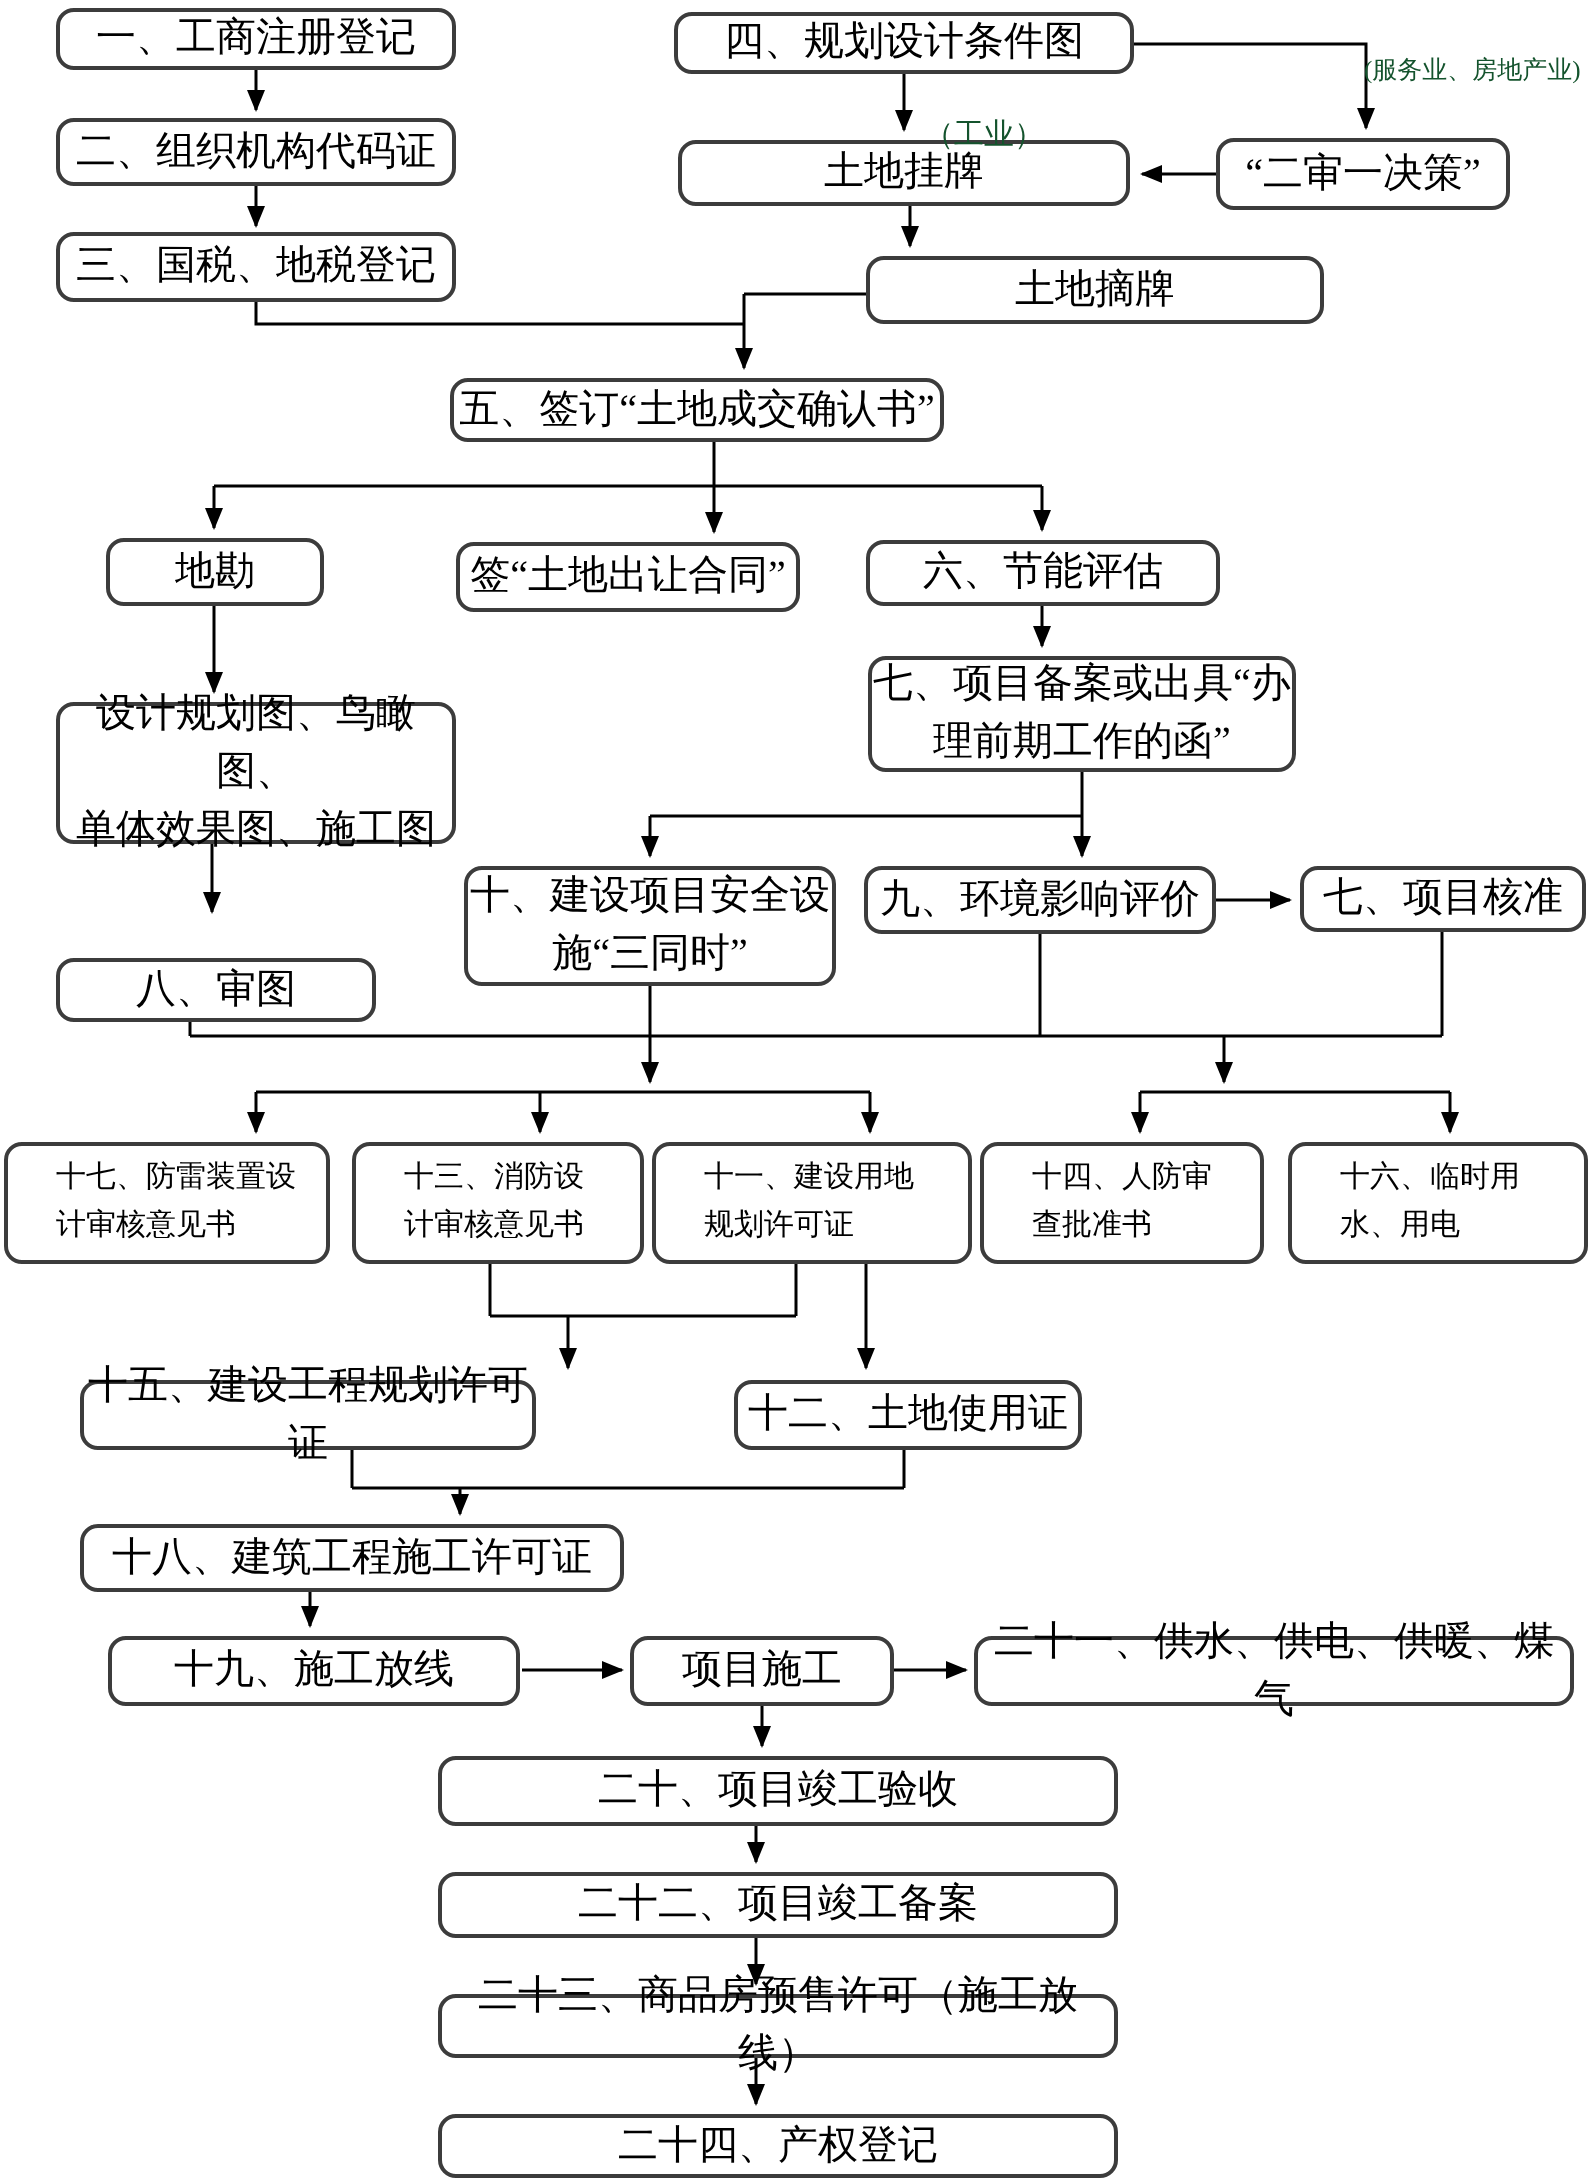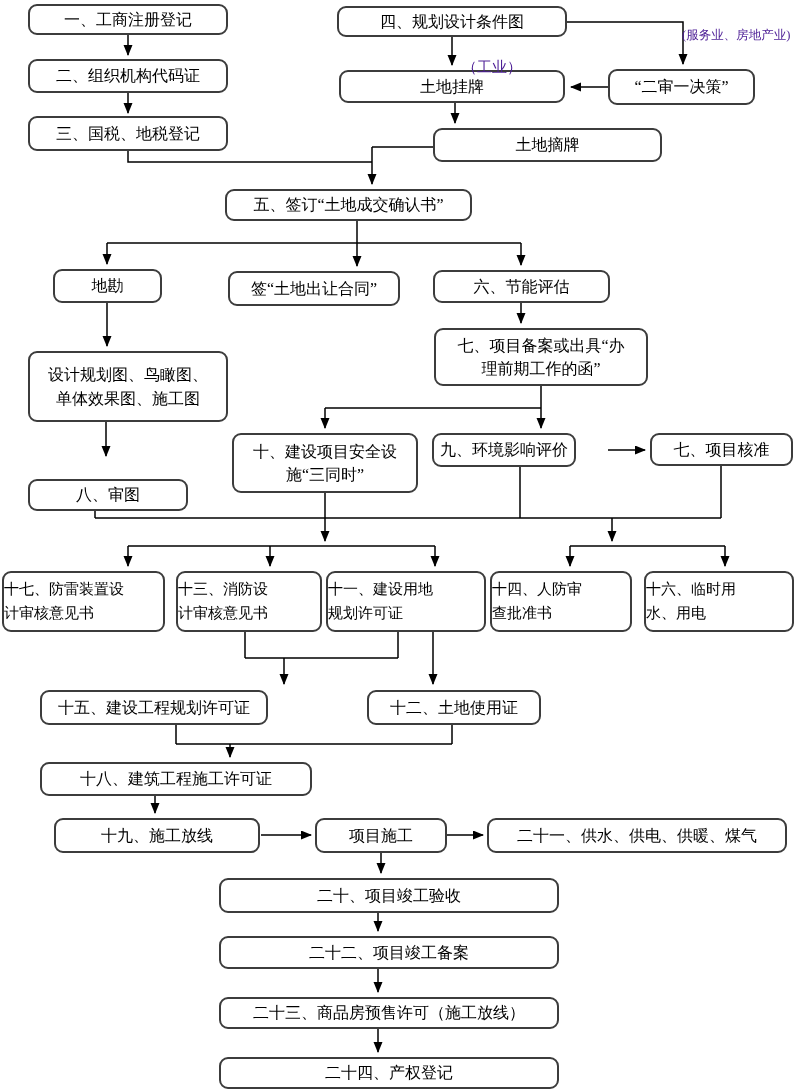--- a/index.html
+++ b/index.html
@@ -14,31 +14,31 @@
   .node{
     position:absolute;
     box-sizing:border-box;
     background:#fff;
     border:2px solid #3c3c3c;
     border-radius:9px;
     display:flex;
     align-items:center;
     justify-content:center;
     text-align:center;
-    font-size:16px;
+    font-size:20px;
     line-height:1.45;
     color:#000;
     white-space:pre-line;
     z-index:2;
   }
   .node.small{font-size:15px;line-height:1.55;}
-  .node.leftal{justify-content:flex-start;text-align:left;padding-left:0;}
+  .node.leftal{justify-content:flex-start;text-align:left;padding-left:24px;}
   .ann{
     position:absolute;
-    color:#4c1d95;
+    color:#14532d;
     z-index:2;
     white-space:nowrap;
   }
   #ann-industry{font-size:15px;margin-top:17px;}
   #ann-service{font-size:12.5px;}
 </style>
 </head>
 <body>
 
 <div id="canvas">
@@ -113,21 +113,21 @@
   <div class="node" style="left:53px;top:269px;width:109px;height:34px">地勘</div>
   <div class="node" style="left:228px;top:271px;width:172px;height:35px">签“土地出让合同”</div>
   <div class="node" style="left:433px;top:270px;width:177px;height:33px">六、节能评估</div>
   <div class="node" style="left:434px;top:328px;width:214px;height:58px">七、项目备案或出具“办
 理前期工作的函”</div>
   <div class="node" style="left:28px;top:351px;width:200px;height:71px">设计规划图、鸟瞰图、
 单体效果图、施工图</div>
   <div class="node" style="left:28px;top:479px;width:160px;height:32px">八、审图</div>
   <div class="node" style="left:232px;top:433px;width:186px;height:60px">十、建设项目安全设
 施“三同时”</div>
-  <div class="node" style="left:432px;top:433px;width:144px;height:34px">九、环境影响评价</div>
+  <div class="node" style="left:432px;top:433px;width:176px;height:34px">九、环境影响评价</div>
   <div class="node" style="left:650px;top:433px;width:143px;height:33px">七、项目核准</div>
   <div class="node small leftal" style="left:2px;top:571px;width:163px;height:61px">十七、防雷装置设
 计审核意见书</div>
   <div class="node small leftal" style="left:176px;top:571px;width:146px;height:61px">十三、消防设
 计审核意见书</div>
   <div class="node small leftal" style="left:326px;top:571px;width:160px;height:61px">十一、建设用地
 规划许可证</div>
   <div class="node small leftal" style="left:490px;top:571px;width:142px;height:61px">十四、人防审
 查批准书</div>
   <div class="node small leftal" style="left:644px;top:571px;width:150px;height:61px">十六、临时用

